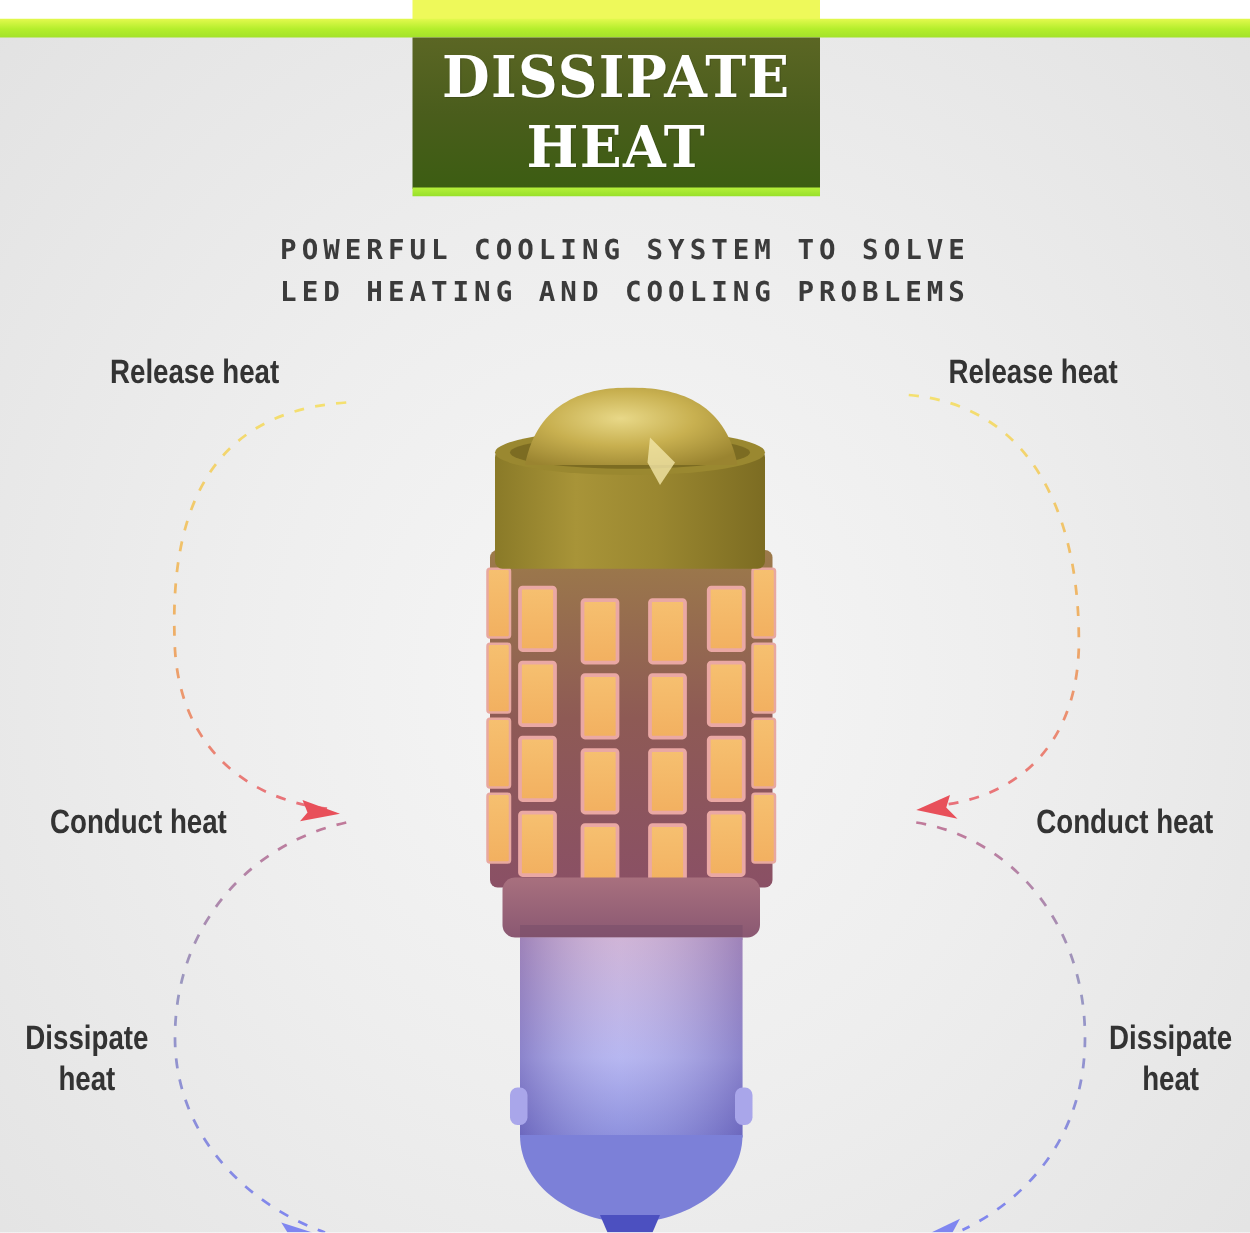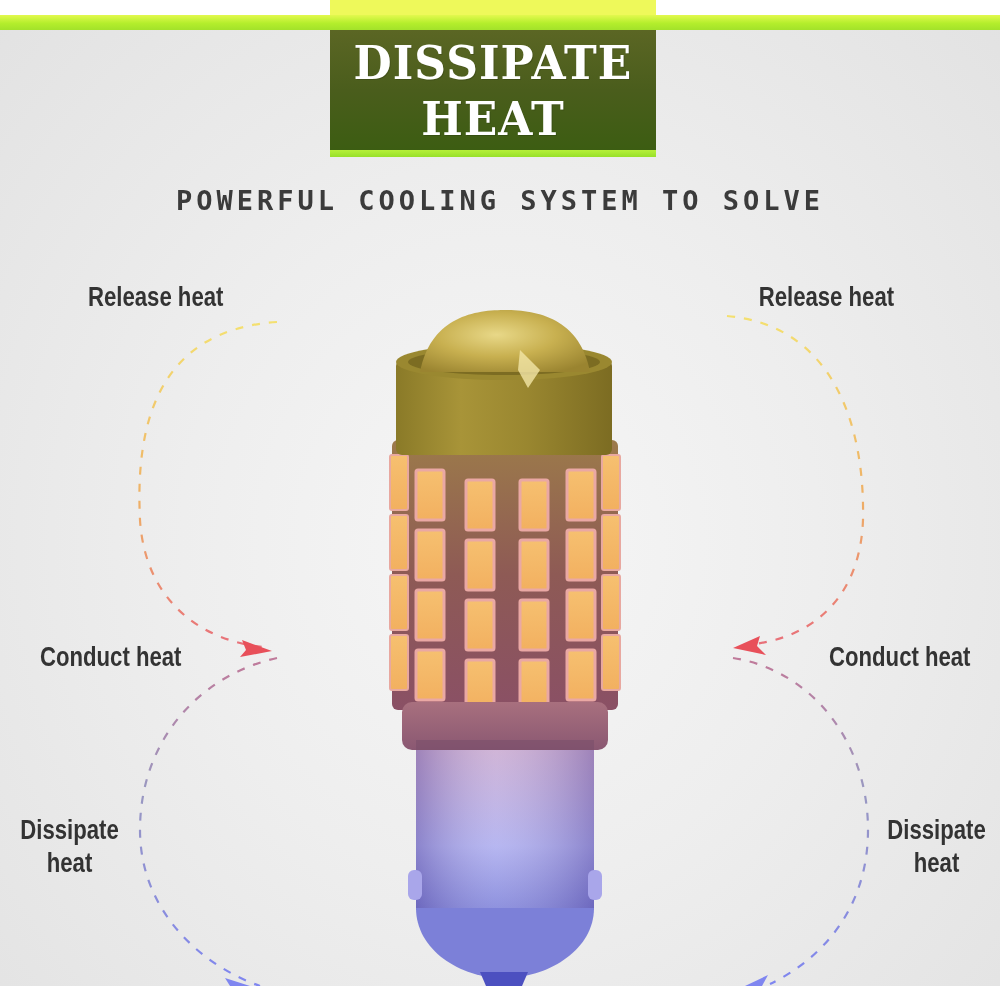--- a/index.html
+++ b/index.html
@@ -37,21 +37,21 @@
       line-height: 56px;
       letter-spacing: 1px;
       transform: scaleY(1.05);
       text-shadow: 1px 1px 0 rgba(0,0,0,0.15);
     }
     .subtitle {
       position: absolute; left: 90px; top: 184px; width: 820px;
       text-align: center;
       font-family: "DejaVu Sans Mono", monospace;
       font-weight: bold;
-      font-size: 27px;
+      font-size: 22px;
       letter-spacing: 4px;
       line-height: 34px;
       color: #3b3b3b;
     }
     .label {
       position: absolute;
       font-family: "Liberation Sans", sans-serif;
       font-weight: bold;
       color: #333333;
       font-size: 27px;
@@ -78,20 +78,21 @@
 <div class="top-bar"></div>
 
 <div class="title-box">
   <div class="title-line">DISSIPATE</div>
   <div class="title-line">HEAT</div>
 </div>
 <div class="title-underline"></div>
 
 <div class="subtitle">
   <div>POWERFUL COOLING SYSTEM TO SOLVE</div>
+  <div>LED HEATING AND COOLING PROBLEMS</div>
 </div>
 
 <svg class="arrows" width="1000" height="986" viewBox="0 0 1000 986">
   <defs>
     <linearGradient id="gradL1" x1="0" y1="0" x2="0" y2="1">
       <stop offset="0" stop-color="#f4e070"></stop>
       <stop offset="0.55" stop-color="#eeb066"></stop>
       <stop offset="1" stop-color="#e8707a"></stop>
     </linearGradient>
     <linearGradient id="gradL2" x1="0" y1="0" x2="0" y2="1">

